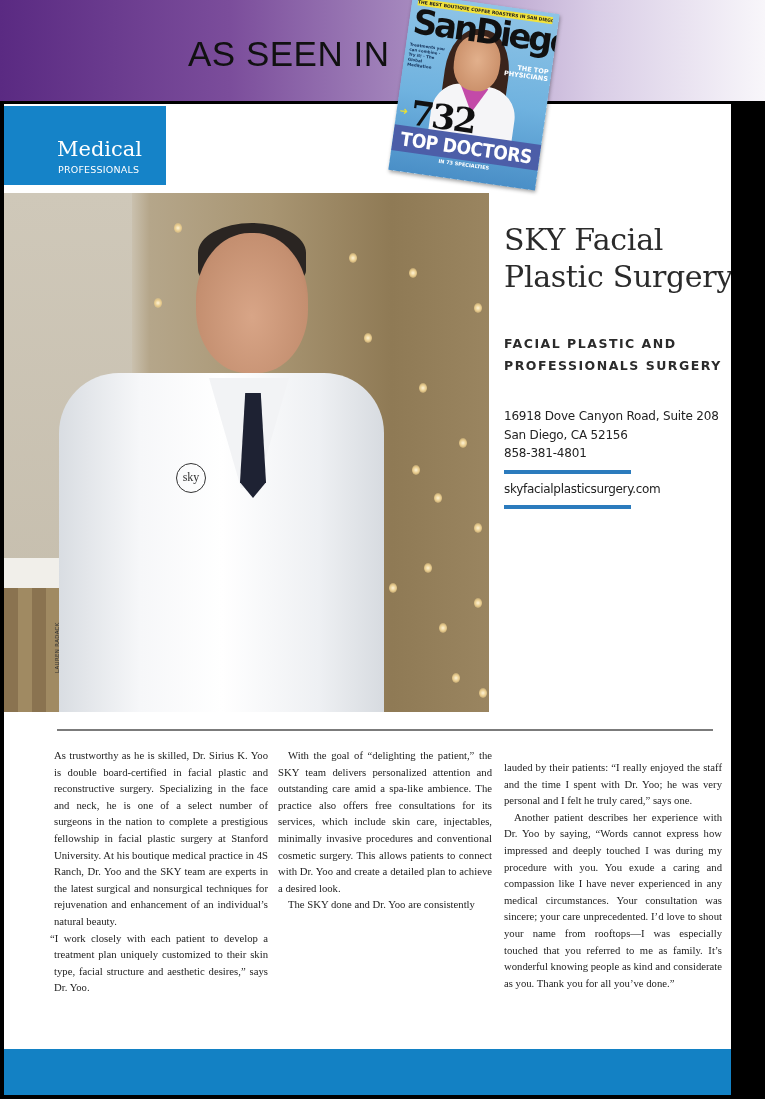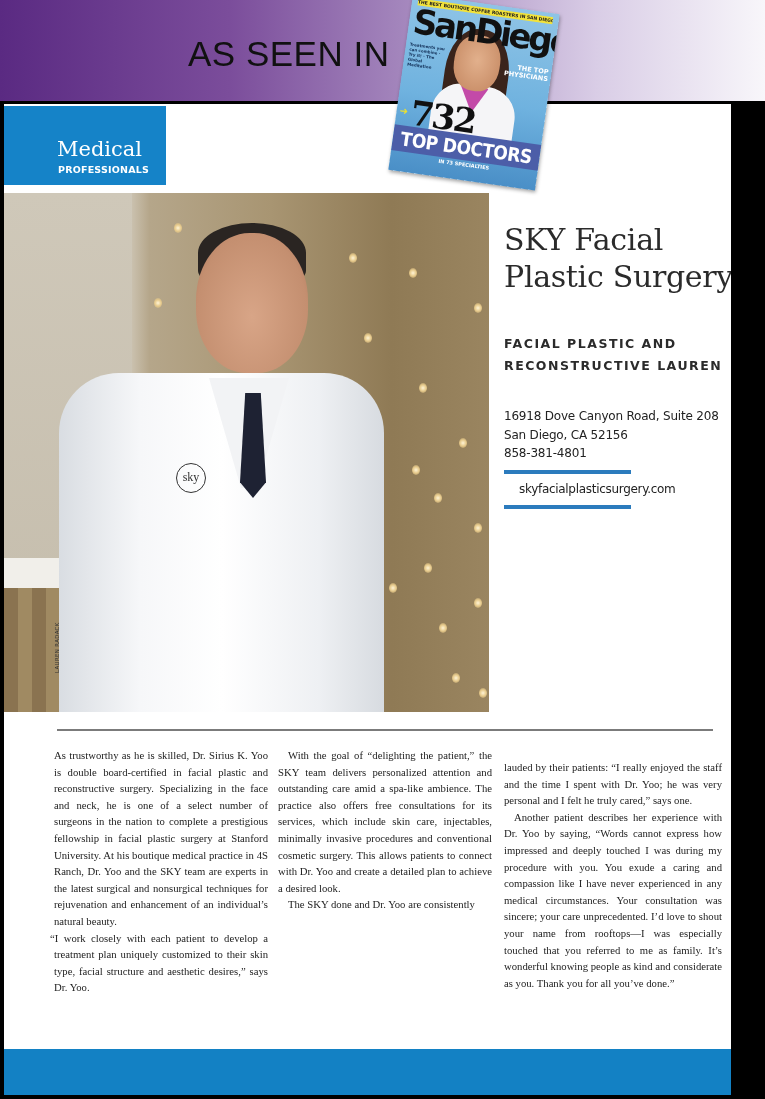--- a/index.html
+++ b/index.html
@@ -25,21 +25,21 @@
   .section-tag {
     position: absolute; left: 0; top: 2px; width: 162px; height: 79px;
     background: #1583c8; color: #fff;
   }
   .section-tag .t1 {
     position: absolute; left: 53px; top: 31px;
     font-family: "DejaVu Serif", serif; font-size: 21px; line-height: 24px; font-weight: normal;
   }
   .section-tag .t2 {
     position: absolute; left: 54px; top: 58px;
-    font-family: "DejaVu Sans", sans-serif; font-size: 9.5px; font-weight: bold; letter-spacing: 0.2px;
+    font-family: "DejaVu Sans", sans-serif; font-size: 9.5px; font-weight: normal; letter-spacing: 0.2px;
   }
 
   
   .photo {
     position: absolute; left: 0; top: 89px; width: 485px; height: 519px;
     background: linear-gradient(90deg, #c9c1b0 0%, #d2cbbc 25%, #b5a68a 30%, #a89572 55%, #8f7a55 80%, #9a8560 100%);
     overflow: hidden;
   }
   .photo .wall-left { position:absolute; left:0; top:0; width:128px; height:519px; background: linear-gradient(180deg,#cfc8b9,#c4bcab); }
   .photo .counter-top { position:absolute; left:0; top:365px; width:110px; height:30px; background:#f1efea; }
@@ -55,21 +55,21 @@
   .doctor-tie { position:absolute; left:236px; top:200px; width:26px; height:105px; background:#1e2233; clip-path: polygon(20% 0,80% 0,100% 85%,50% 100%,0 85%); }
   .logo-circle { position:absolute; left:172px; top:270px; width:30px; height:30px; border:1.5px solid #333; border-radius:50%; font-size:12px; color:#333; text-align:center; line-height:27px; font-family:Liberation Serif, serif; }
   .photo-credit { position:absolute; left:50px; top:480px; transform-origin:0 0; transform: rotate(-90deg); font-family:"DejaVu Sans",sans-serif; font-size:5.5px; color:#333; letter-spacing:0.3px; }
 
   
   .info { position:absolute; left:500px; top:117px; width:240px; }
   .info .title { font-family:"DejaVu Serif",serif; font-size:30px; line-height:37px; color:#2b2b2b; font-weight:normal; letter-spacing:-0.3px; }
   .info .subtitle { margin-top:38px; font-family:"DejaVu Sans",sans-serif; font-weight:bold; font-size:12.5px; line-height:22px; letter-spacing:1.5px; color:#2b2b2b; }
   .info .address { margin-top:30px; font-family:"DejaVu Sans",sans-serif; font-size:12px; line-height:18.5px; color:#222; letter-spacing:-0.2px; }
   .info .rule { width:127px; height:4px; background:#2b7bbd; margin-top:7px; }
-  .info .website { font-family:"DejaVu Sans",sans-serif; font-size:12px; line-height:18px; color:#222; margin-top:6px; letter-spacing:-0.3px;margin-left:15px; }
+  .info .website { font-family:"DejaVu Sans",sans-serif; font-size:12px; line-height:18px; color:#222; margin-top:6px; letter-spacing:-0.3px; }
   .info .doctor { font-family:"DejaVu Serif",serif; font-style:italic; font-size:12.5px; color:#333; margin-top:4px; }
 
   
   .divider { position:absolute; left:53px; top:625px; width:656px; height:1.5px; background:#7b7b7b; }
 
   
   .columns { position:absolute; top:643px; left:50px; width:690px; }
   .col { position:absolute; top:0; width:214px; font-family:"Liberation Serif", serif; font-size:10.7px; line-height:16.6px; color:#222; text-align:justify; }
   .col p { text-indent: 10px; }
   .col p.noindent { text-indent: 0; }
@@ -139,21 +139,21 @@
     <div class="doctor-shirt"></div>
     <div class="doctor-tie"></div>
     <div class="doctor-hair"></div>
     <div class="doctor-head"></div>
     <div class="logo-circle">sky</div>
     <div class="photo-credit">LAUREN RADACK</div>
   </div>
 
   <div class="info">
     <div class="title">SKY Facial Plastic Surgery</div>
-    <div class="subtitle">FACIAL PLASTIC AND RECONSTRUCTIVE LAUREN</div>
+    <div class="subtitle">FACIAL PLASTIC AND PROFESSIONALS SURGERY</div>
     <div class="address">
       <div>16918 Dove Canyon Road, Suite 208</div>
       <div>San Diego, CA 52156</div>
       <div>858-381-4801</div>
     </div>
     <div class="rule"></div>
     <div class="website">skyfacialplasticsurgery.com</div>
     <div class="rule"></div>
   </div>
 

